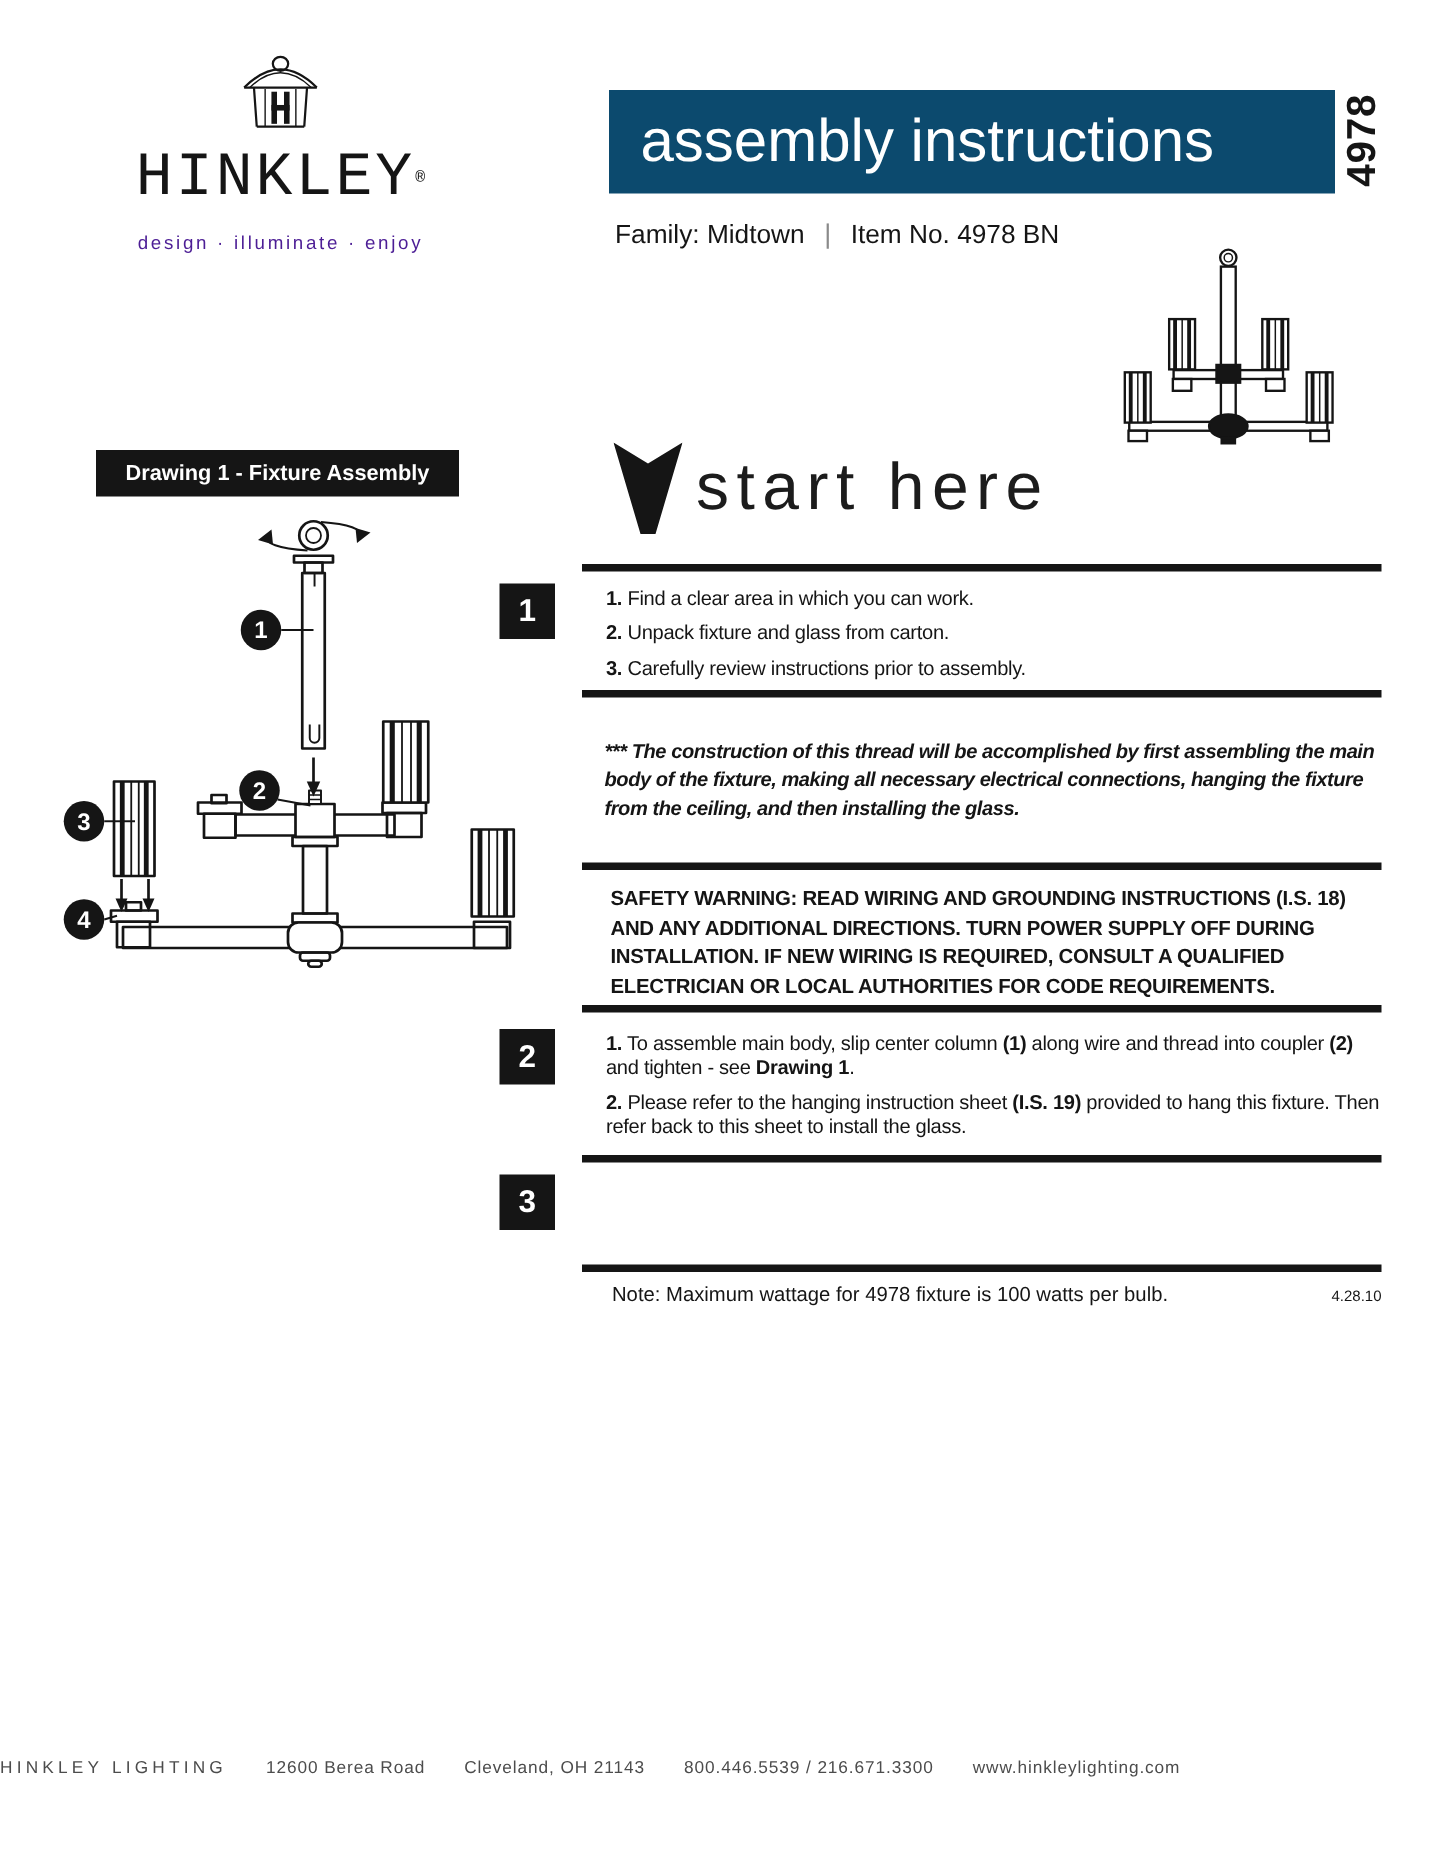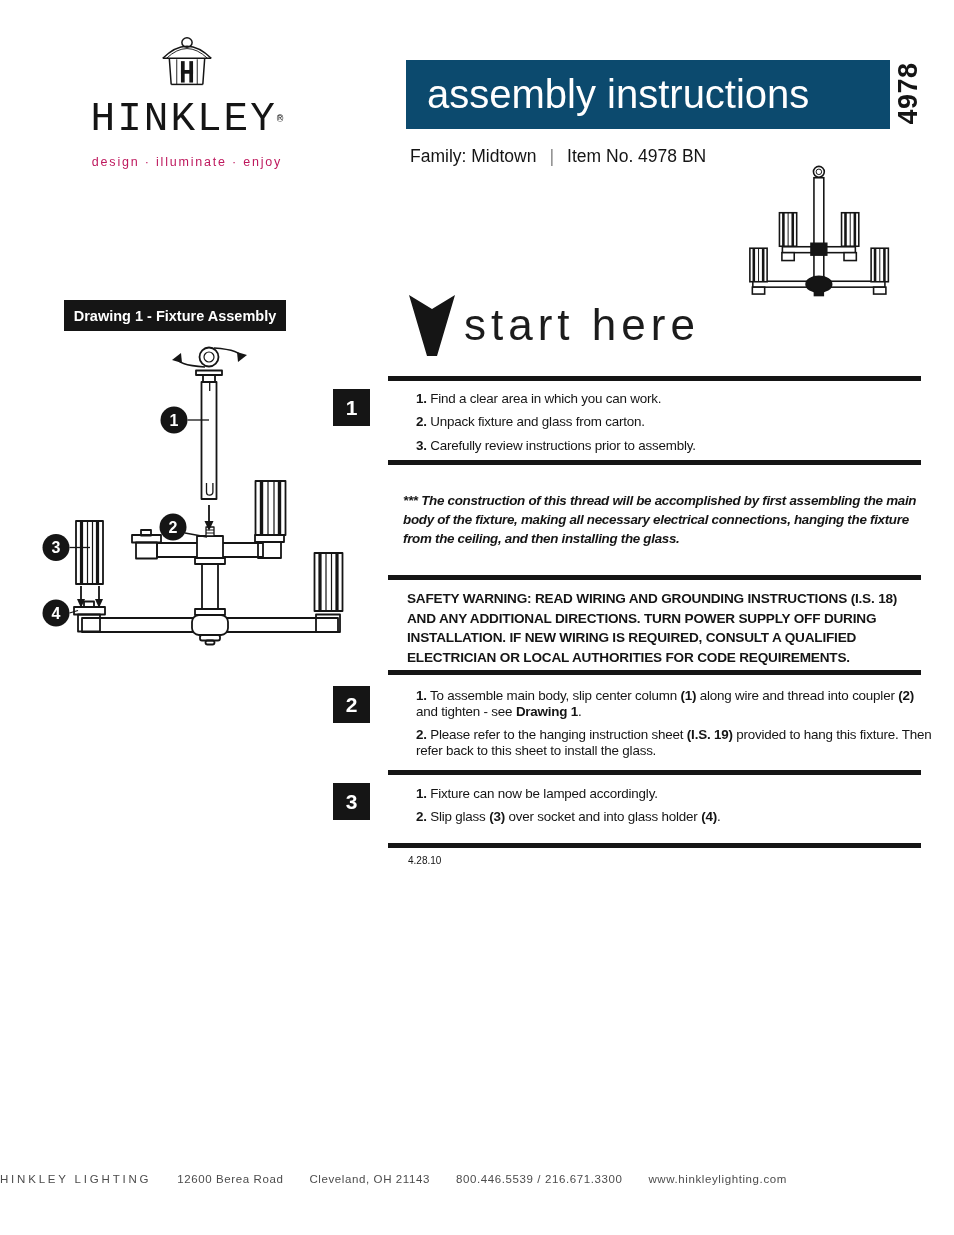--- a/index.html
+++ b/index.html
@@ -7,49 +7,49 @@
         font-family:"Liberation Sans",sans-serif;color:#151515;overflow:hidden;}
 
   
   .logo{position:absolute;left:62px;top:36px;width:250px;text-align:center;}
   .lantern{display:block;margin:0 auto;width:60px;height:54px;}
   .brand-row{font-family:Liberation Mono, monospace;font-size:41px;letter-spacing:2px;
              line-height:1;margin-top:9px;white-space:nowrap;}
   .reg{font-size:11px;vertical-align:8px;letter-spacing:0;}
   .brand-sub{font-family:"Liberation Serif",serif;font-size:21px;letter-spacing:10px;
              margin-top:5px;white-space:nowrap;margin-left:8px;}
-  .tagline{font-size:12.5px;letter-spacing:1.8px;margin-top:15px;color:#be185d;}
+  .tagline{font-size:12.5px;letter-spacing:1.8px;margin-top:15px;color:#4c1d95;}
 
   
   .header-bar{position:absolute;left:390px;top:60px;width:484px;height:69px;background:#0c4a6e;
               color:#fff;display:flex;align-items:center;box-sizing:border-box;padding-left:21px;
               font-size:40px;margin-left:16px;}
   .item-vert{position:absolute;left:882px;top:57px;width:52px;height:72px;
              display:flex;align-items:center;justify-content:center;}
   .item-vert span{transform:rotate(-90deg);font-weight:bold;font-size:27px;letter-spacing:.5px;}
   .family-line{position:absolute;left:410px;top:146px;font-size:17.5px;white-space:nowrap;}
   .family-line .divider{color:#8a8a8a;padding:0 13px;font-size:18px;font-weight:400;}
   .thumb{position:absolute;left:726px;top:160px;width:168px;height:138px;}
 
   
-  .drawing-label{position:absolute;left:64px;top:300px;width:222px;height:31px;background:#151515;
+  .drawing-label{position:absolute;left:64px;top:300px;width:242px;height:31px;background:#151515;
                  color:#fff;display:flex;align-items:center;justify-content:center;
                  font-size:14.5px;font-weight:bold;}
   .main-drawing{position:absolute;left:28px;top:336px;width:330px;height:340px;}
 
   
   .start-arrow{position:absolute;left:409px;top:294px;width:46px;height:62px;}
   .start-here{position:absolute;left:464px;top:300px;font-size:44px;letter-spacing:5px;
               color:#1c1c1c;white-space:nowrap;}
 
   
   .rule{position:absolute;left:388px;width:533px;height:5px;background:#151515;}
   .step-num{position:absolute;left:333px;width:37px;height:37px;background:#151515;color:#fff;
             font-size:21px;font-weight:bold;display:flex;align-items:center;justify-content:center;}
-  .step-body{position:absolute;left:416px;width:519px;font-size:13.4px;letter-spacing:-.2px;}
+  .step-body{position:absolute;left:404px;width:519px;font-size:13.4px;letter-spacing:-.2px;}
   .step-item{margin:0 0 7.5px 0;line-height:15.8px;}
   .construction-note{position:absolute;left:403px;top:492px;width:520px;font-size:13.4px;
                      font-weight:bold;font-style:italic;line-height:18.8px;letter-spacing:-.3px;}
   .safety{position:absolute;left:407px;top:589px;width:508px;font-size:13.6px;font-weight:bold;
           line-height:19.5px;letter-spacing:-.2px;}
   .note-row{position:absolute;left:408px;top:855px;width:513px;display:flex;
             justify-content:space-between;align-items:baseline;font-size:13.5px;}
   .note-row .date{font-size:10px;}
 
   
@@ -223,26 +223,23 @@
   <div class="construction-note">*** The construction of this thread will be accomplished by first assembling the main body of the fixture, making all necessary electrical connections, hanging the fixture from the ceiling, and then installing the glass.</div>
   <div class="safety">SAFETY WARNING: READ WIRING AND GROUNDING INSTRUCTIONS (I.S. 18) AND ANY ADDITIONAL DIRECTIONS. TURN POWER SUPPLY OFF DURING INSTALLATION. IF NEW WIRING IS REQUIRED, CONSULT A QUALIFIED ELECTRICIAN OR LOCAL AUTHORITIES FOR CODE REQUIREMENTS.</div>
 
   <div class="step-num" style="top:686px">2</div>
   <div class="step-body" style="top:688px">
       <p class="step-item"><b>1.</b><span> To assemble main body, slip center column </span><b>(1)</b><span> along wire and thread into coupler </span><b>(2)</b><span> and tighten - see </span><b>Drawing 1</b><span>.</span></p>
       <p class="step-item"><b>2.</b><span> Please refer to the hanging instruction sheet </span><b>(I.S. 19)</b><span> provided to hang this fixture. Then refer back to this sheet to install the glass.</span></p>
     </div>
 
   <div class="step-num" style="top:783px">3</div>
-  <div class="step-body" style="top:786px">
-      <p class="step-item"><b>1.</b><span> Fixture can now be lamped accordingly.</span></p>
-      <p class="step-item"><b>2.</b><span> Slip glass </span><b>(3)</b><span> over socket and into glass holder </span><b>(4)</b><span>.</span></p>
-    </div>
 
   <div class="note-row">
+    <span>Note: Maximum wattage for 4978 fixture is 100 watts per bulb.</span>
     <span class="date">4.28.10</span>
   </div>
 
   <div class="footer">
     <span class="f-brand">HINKLEY LIGHTING</span>
     <span>12600 Berea Road</span>
     <span>Cleveland, OH 21143</span>
     <span>800.446.5539 / 216.671.3300</span>
     <span>www.hinkleylighting.com</span>
   </div>

